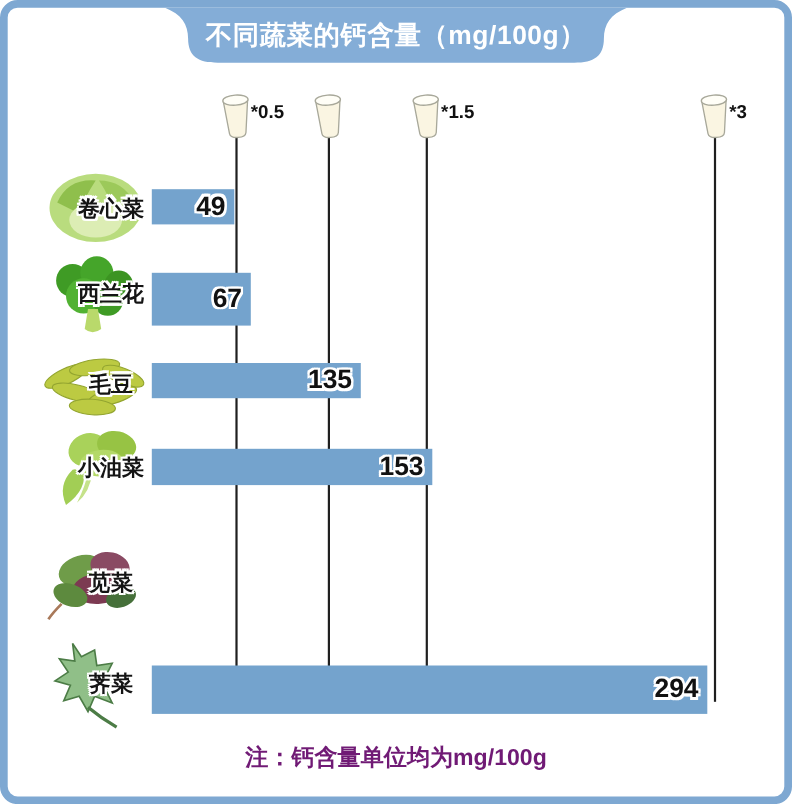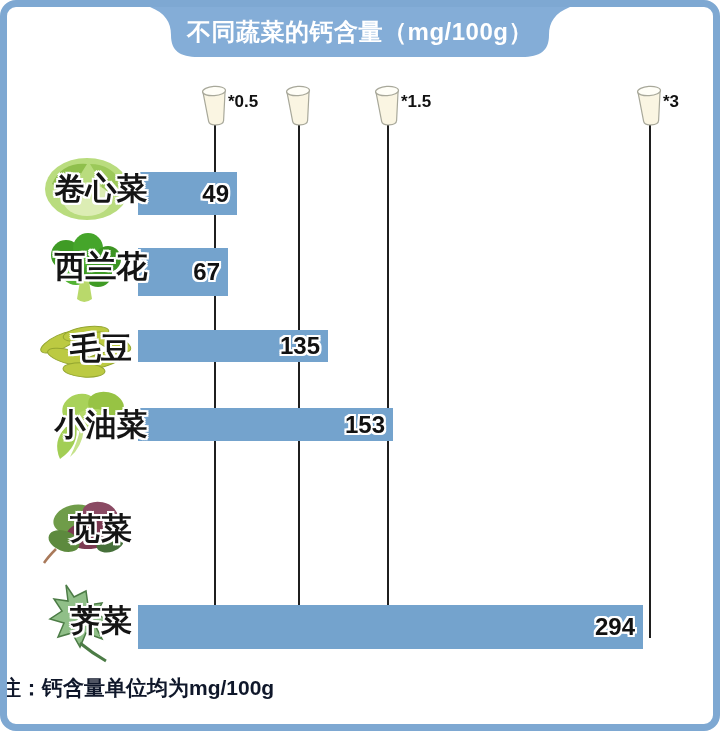--- a/index.html
+++ b/index.html
@@ -43,46 +43,46 @@
   
   .bar {
     position: absolute; left: 138px; background: #74a3cd; z-index: 2;
   }
   .bar .val {
     position: absolute; right: 8px; top: 50%; transform: translateY(-50%);
     font-size: 24px; font-weight: bold; color: #111111;
     text-shadow: -2px -2px 0 #fff, 2px -2px 0 #fff, -2px 2px 0 #fff, 2px 2px 0 #fff,
                  -2px 0 0 #fff, 2px 0 0 #fff, 0 -2px 0 #fff, 0 2px 0 #fff;
   }
-  .bar1 { top: 172px; height: 43px; width: 75px; padding-left: 24px; }
+  .bar1 { top: 172px; height: 32px; width: 75px; }
   .bar2 { top: 248px; height: 48px; width: 90px; }
   .bar3 { top: 330px; height: 32px; width: 190px; }
   .bar4 { top: 408px; height: 33px; width: 255px; }
   .bar5 { top: 510px; height: 35px; width: 297px; }
   .bar6 { top: 605px; height: 44px; width: 505px; }
   
   .veg {
     position: absolute; left: 22px; width: 130px; height: 74px;
     display: flex; align-items: center; justify-content: center;
     z-index: 3;
   }
   .veg svg { position: absolute; left: 50%; top: 50%; transform: translate(-50%, -50%); }
   .veg .veg-name {
     position: relative; z-index: 2;
-    font-size: 31px; font-weight: bold; color: #141414; white-space: nowrap;
+    font-size: 20px; font-weight: bold; color: #141414; white-space: nowrap;
     text-shadow: -2px -2px 0 #fff, 2px -2px 0 #fff, -2px 2px 0 #fff, 2px 2px 0 #fff,
                  -2px 0 0 #fff, 2px 0 0 #fff, 0 -2px 0 #fff, 0 2px 0 #fff;
     margin-left: 28px;
   }
   .veg1 { top: 152px; } .veg2 { top: 230px; } .veg3 { top: 312px; }
   .veg4 { top: 388px; } .veg5 { top: 492px; } .veg6 { top: 584px; justify-content: center; }
   
   .note {
     position: absolute; left: 0; top: 674px; width: 720px;
-    font-size: 21px; font-weight: bold; color: #0f172a;
+    text-align: center; font-size: 21px; font-weight: bold; color: #701a75;
     z-index: 3;
   }
 </style>
 </head>
 <body>
 
 <div class="page">
   <div class="frame"></div>
 
   <svg class="banner-svg" width="420" height="51" viewBox="0 0 420 51">

